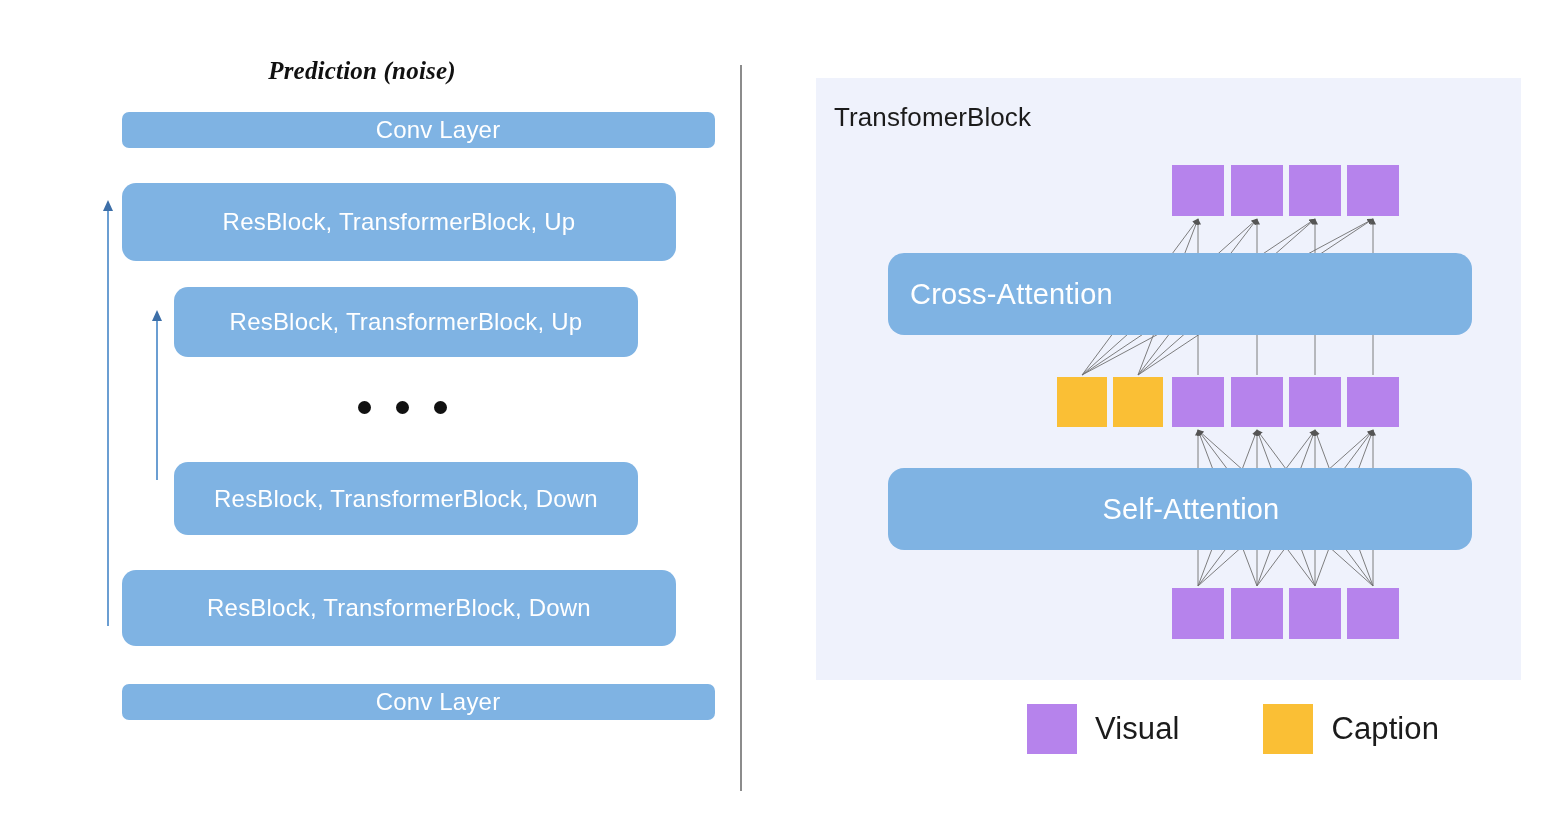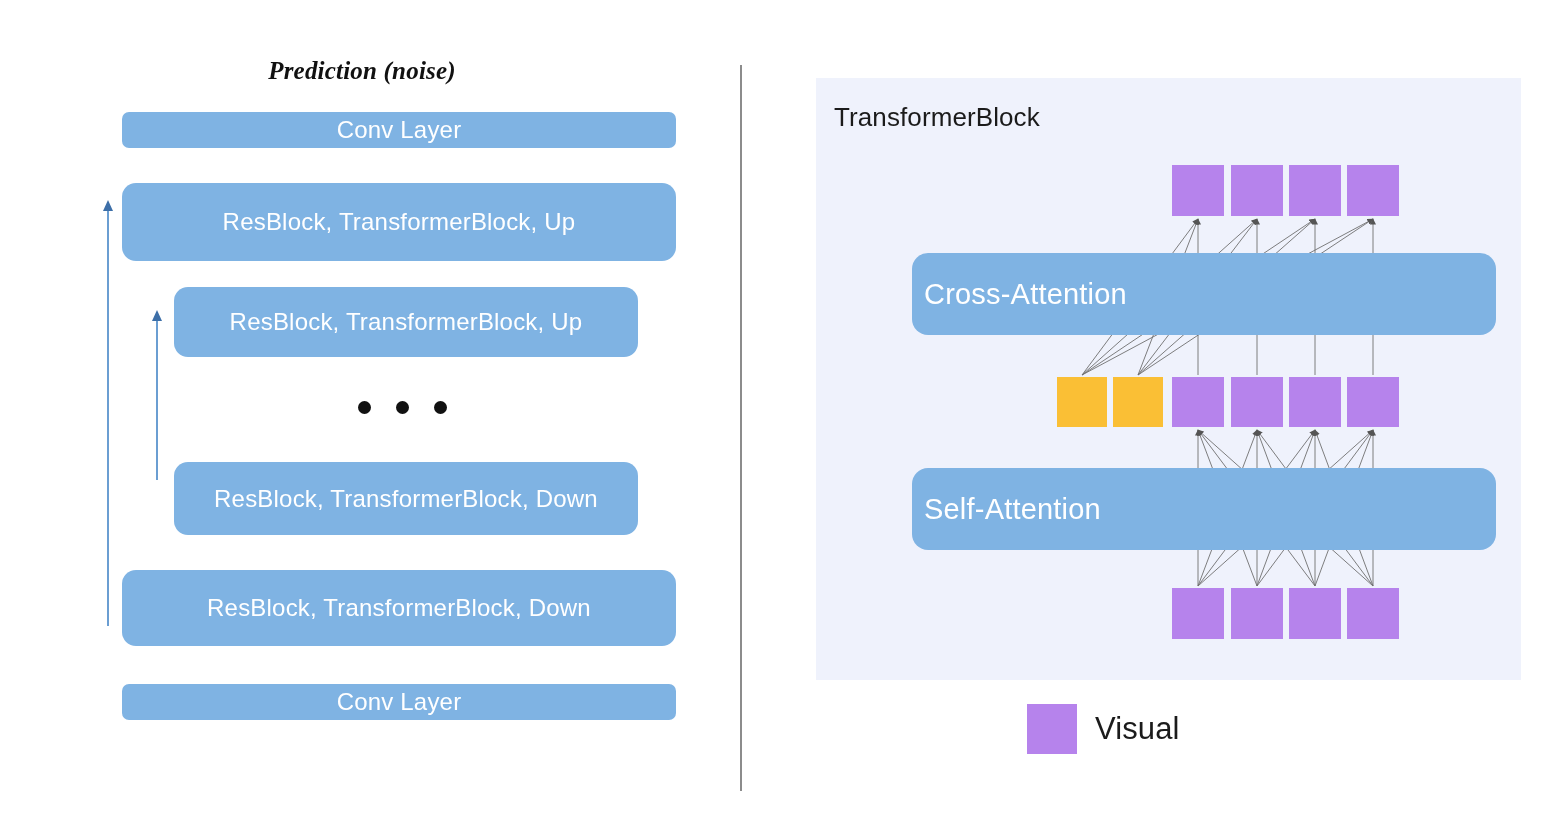--- a/index.html
+++ b/index.html
@@ -11,21 +11,21 @@
 
   .cap{position:absolute;width:100%;text-align:center;
        font-family:"Liberation Serif",serif;font-weight:bold;font-style:italic;
        font-size:25px;color:#111;letter-spacing:.2px;}
   #cap-top{top:57px;left:-8px;}
   #cap-bottom{top:749px;left:0px;}
 
   .stage{position:absolute;background:#7fb3e3;color:#ffffff;
          display:flex;align-items:center;justify-content:center;
          font-size:24px;letter-spacing:.2px;white-space:nowrap;}
-  .stage.r-sm{border-radius:7px;}
+  .stage.r-sm{border-radius:7px;padding-left:39px;}
   .stage.r-lg{border-radius:14px;text-align:right;}
 
   
   .skip-line{position:absolute;width:1.6px;background:#6b9ed2;}
   .skip-head{position:absolute;width:0;height:0;
              border-left:5px solid transparent;border-right:5px solid transparent;
              border-bottom:11px solid #3d6fa8;}
 
   .dots{position:absolute;display:flex;gap:25px;}
   .dots i{display:block;width:13px;height:13px;border-radius:50%;background:#111;}
@@ -33,22 +33,22 @@
   
   #divider{position:absolute;left:740px;top:65px;width:1.5px;height:726px;background:#8c8c8c;}
 
   
   #right-panel{position:absolute;left:816px;top:78px;width:705px;height:602px;
                background:#eff2fc;}
   #tb-title{position:absolute;left:18px;top:24px;font-size:26px;color:#1b1b1b;
             letter-spacing:.1px;}
 
   .attn{position:absolute;background:#7fb3e3;border-radius:16px;color:#fff;
-        display:flex;align-items:center;font-size:29px;padding-left:12px;
-        box-sizing:border-box;letter-spacing:.2px;margin-left:24px;}
+        display:flex;align-items:center;font-size:29px;padding-left:22px;
+        box-sizing:border-box;letter-spacing:.2px;}
 
   .tok{position:absolute;}
   .tok.visual{background:#b683ec;}
   .tok.caption{background:#fabf35;}
 
   #edge-svg{position:absolute;left:0;top:0;width:705px;height:602px;overflow:visible;}
 
   
   #legend{position:absolute;left:1027px;top:704px;display:flex;align-items:center;gap:22px;}
   .lg-item{display:flex;align-items:center;gap:18px;}
@@ -98,21 +98,21 @@
       <i></i>
       <i></i>
     </div>
 
 </div>
 
 <div id="divider"></div>
 
 <div id="right-panel">
 
-  <div id="tb-title">TransformerBlock</div>
+  <div id="tb-title">TransfomerBlock</div>
 
   <svg id="edge-svg" viewBox="0 0 705 602" preserveAspectRatio="none">
       <defs>
         <marker id="ah" markerWidth="7" markerHeight="7" refX="5.5" refY="3" orient="auto" markerUnits="userSpaceOnUse">
           <path d="M0,0 L6,3 L0,6 z" fill="#555"></path>
         </marker>
       </defs>
       <line x1="382" y1="297" x2="382" y2="141" stroke="#6f6f6f" stroke-width="0.9" marker-end="url(#ah)"></line>
       <line x1="266" y1="297" x2="382" y2="141" stroke="#6f6f6f" stroke-width="0.9" marker-end="url(#ah)"></line>
       <line x1="322" y1="297" x2="382" y2="141" stroke="#6f6f6f" stroke-width="0.9" marker-end="url(#ah)"></line>
@@ -140,21 +140,21 @@
       <line x1="557" y1="508" x2="382" y2="352" stroke="#6f6f6f" stroke-width="0.9" marker-end="url(#ah)"></line>
       <line x1="557" y1="508" x2="441" y2="352" stroke="#6f6f6f" stroke-width="0.9" marker-end="url(#ah)"></line>
       <line x1="557" y1="508" x2="499" y2="352" stroke="#6f6f6f" stroke-width="0.9" marker-end="url(#ah)"></line>
       <line x1="557" y1="508" x2="557" y2="352" stroke="#6f6f6f" stroke-width="0.9" marker-end="url(#ah)"></line>
     </svg>
 
   <div id="attn-blocks">
       <div class="attn" style="left: 72px; top: 175px; width: 584px; height: 82px;">
         <span>Cross-Attention</span>
       </div>
-      <div class="attn" style="left: 72px; top: 390px; width: 584px; height: 82px;">
+      <div class="attn" style="left: 72px; top: 390px; width: 584px; height: 82px; justify-content: center;">
         <span>Self-Attention</span>
       </div>
     </div>
   <div id="token-rows">
       <div class="tok visual" style="left: 356px; top: 87px; width: 52px; height: 51px;"></div>
       <div class="tok visual" style="left: 415px; top: 87px; width: 52px; height: 51px;"></div>
       <div class="tok visual" style="left: 473px; top: 87px; width: 52px; height: 51px;"></div>
       <div class="tok visual" style="left: 531px; top: 87px; width: 52px; height: 51px;"></div>
       <div class="tok caption" style="left: 241px; top: 299px; width: 50px; height: 50px;"></div>
       <div class="tok caption" style="left: 297px; top: 299px; width: 50px; height: 50px;"></div>
@@ -168,13 +168,17 @@
       <div class="tok visual" style="left: 531px; top: 510px; width: 52px; height: 51px;"></div>
     </div>
 </div>
 
 <div id="legend">
   <div class="lg-item">
     <span class="lg-sw visual"></span>
     <span class="lg-tx">Visual</span>
   </div>
   <div class="lg-gap"></div>
+  <div class="lg-item">
+    <span class="lg-sw caption"></span>
+    <span class="lg-tx">Caption</span>
+  </div>
 </div>
 
 </body></html>

